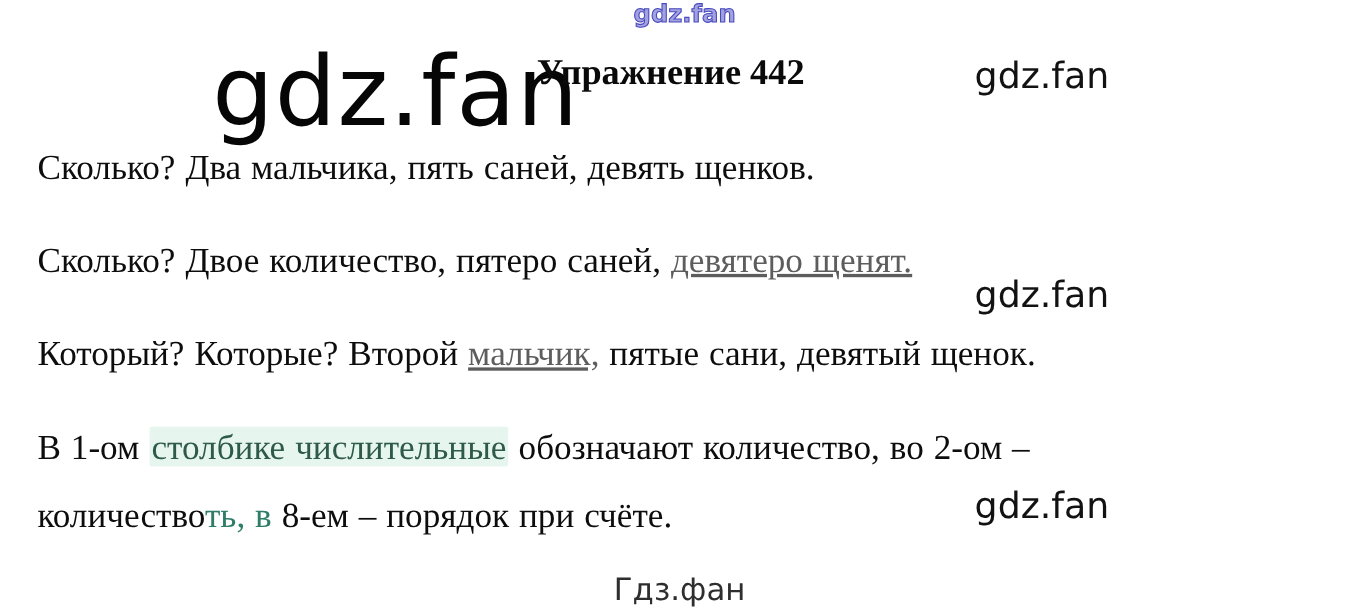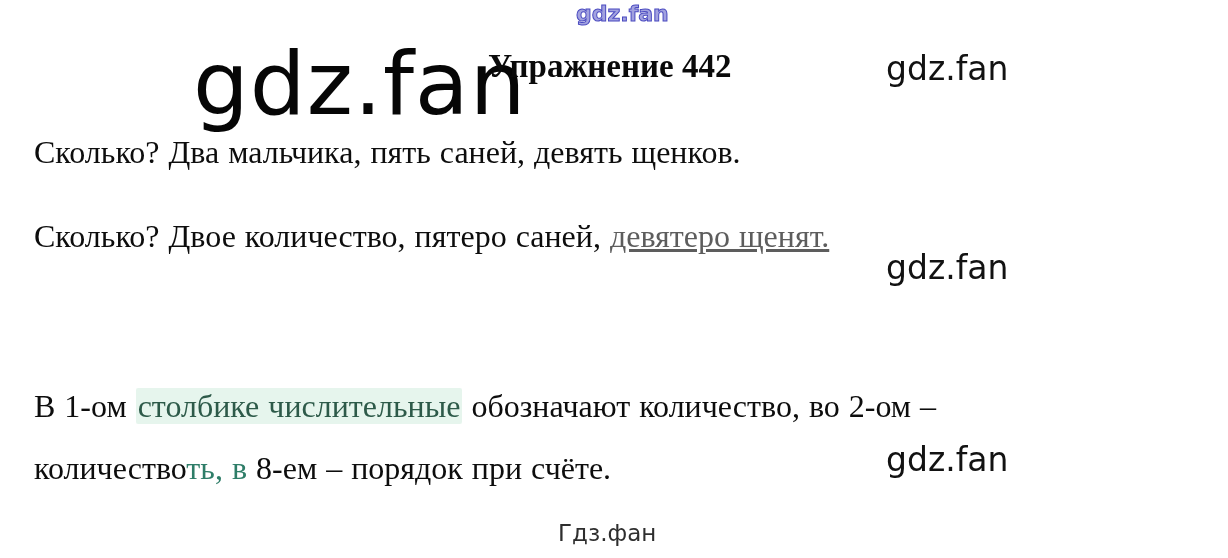--- a/index.html
+++ b/index.html
@@ -31,21 +31,21 @@
     font-family:"DejaVu Sans", sans-serif;
     font-size:33px;font-weight:400;color:#121212;
     line-height:1;
   }
   .wm-right-1{top:52px;}
   .wm-right-2{top:251px;}
   .wm-right-3{top:443px;}
   .wm-bottom{
     position:absolute;left:558px;top:522px;
     font-family:"DejaVu Sans", sans-serif;
-    font-size:23px;color:#2e2e2e;line-height:1;text-align:right;
+    font-size:28px;color:#2e2e2e;line-height:1;text-align:right;
   }
   
   .title{
     position:absolute;left:488px;top:48px;margin:0;
     font-family:"Liberation Serif", serif;
     font-size:33px;font-weight:700;color:#0a0a0a;
     line-height:1.1;white-space:nowrap;
   }
   
   .line{
@@ -75,20 +75,21 @@
   <h1 class="title">Упражнение 442</h1>
 
   <div class="wm-right wm-right-1">gdz.fan</div>
   <div class="wm-right wm-right-2">gdz.fan</div>
   <div class="wm-right wm-right-3">gdz.fan</div>
 
   <p class="line line-1"><span class="seg-normal">Сколько? Два мальчика, пять саней, девять щенков.</span></p>
 
   <p class="line line-2"><span class="seg-normal">Сколько? Двое количество, пятеро саней, </span><span class="seg-faded">девятеро щенят.</span></p>
 
+  <p class="line line-3"><span class="seg-normal">Который? Которые? Второй </span><span class="seg-faded">мальчик,</span><span class="seg-normal"> пятые сани, девятый щенок.</span></p>
 
   <p class="line line-4"><span class="seg-normal">В 1-ом </span><span class="seg-green">столбике числительные</span><span class="seg-normal"> обозначают количество, во 2-ом –</span></p>
 
   <p class="line line-5"><span class="seg-normal">количество</span><span class="seg-teal">ть, в</span><span class="seg-normal"> 8-ем – порядок при счёте.</span></p>
 
   <div class="wm-bottom">Гдз.фан</div>
 
 </div>
 
 </body></html>

